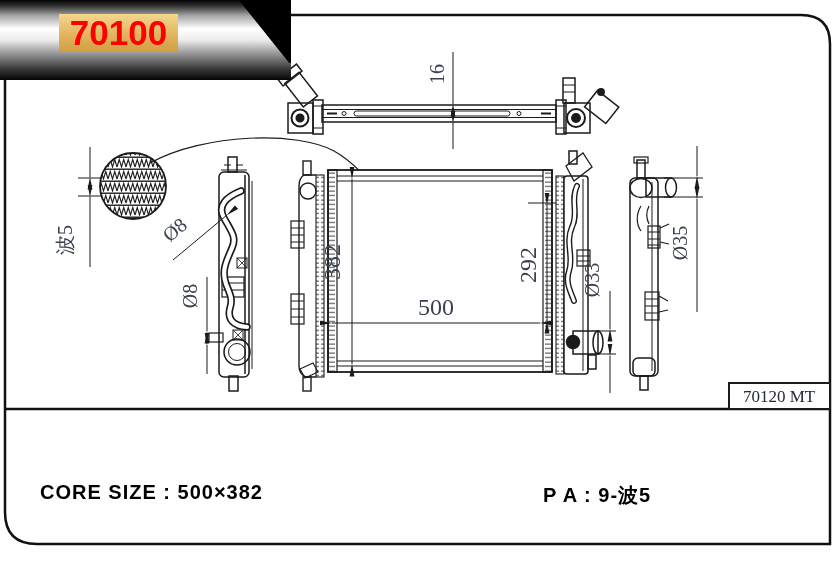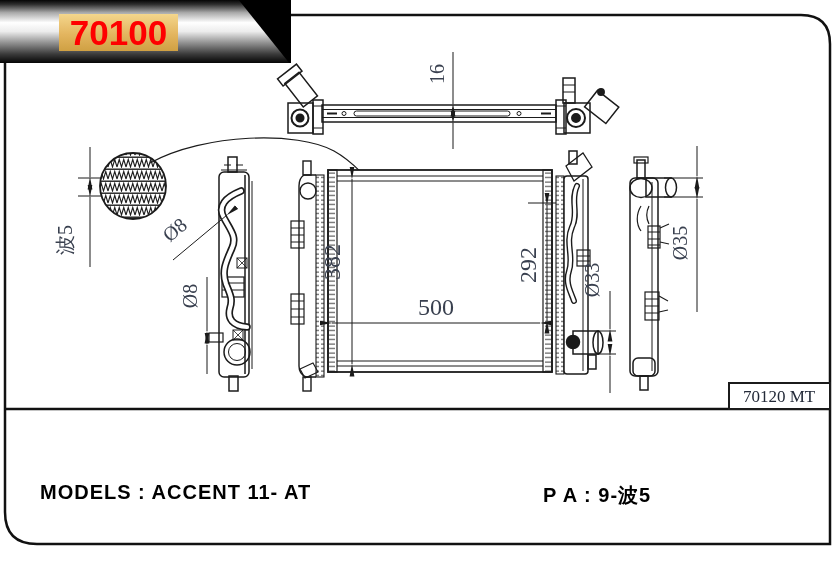--- a/index.html
+++ b/index.html
@@ -1,21 +1,21 @@
 <!DOCTYPE html>
 <html><head>
 <meta charset="utf-8">
 <style>
   html,body{margin:0;padding:0;background:#fff;}
   #sheet{position:relative;width:840px;height:566px;background:#fff;overflow:hidden;
          font-family:"Liberation Sans",sans-serif;}
   #sheet svg{position:absolute;left:0;top:0;}
 
   
-  .banner{position:absolute;left:0;top:0;width:291px;height:63px;
+  .banner{position:absolute;left:0;top:0;width:291px;height:80px;
     background:linear-gradient(180deg,#050505 0%,#2f2f2f 7%,#a9a9a9 20%,#ffffff 36%,
                #ececec 50%,#969696 67%,#3a3a3a 86%,#050505 100%);}
   .banner-plate{position:absolute;left:59px;top:14px;width:119px;height:37px;
     background:linear-gradient(180deg,#f4d68c 0%,#e3b55f 55%,#cfa043 100%);
     display:flex;align-items:center;justify-content:center;}
   .banner-plate span{font:700 35px/1 "Liberation Sans",sans-serif;color:#fe0000;}
   .banner-corner{position:absolute;right:0;top:0;width:58px;height:63px;background:#000;
     clip-path:polygon(10% 0,100% 0,100% 100%,97% 100%);}
 
   
@@ -243,21 +243,20 @@
 </svg>
 
   <div class="banner">
     <div class="banner-plate">
       <span>70100</span>
     </div>
     <div class="banner-corner"></div>
   </div>
 
   <div class="specs specs-left">
-    <div>MODELS : ACCENT 11- AT</div>
     <div>CORE SIZE : 500×382</div>
     
     
   </div>
   <div class="specs specs-right">
     <div>P A : 9-波5</div>
     
     
     
   </div>

